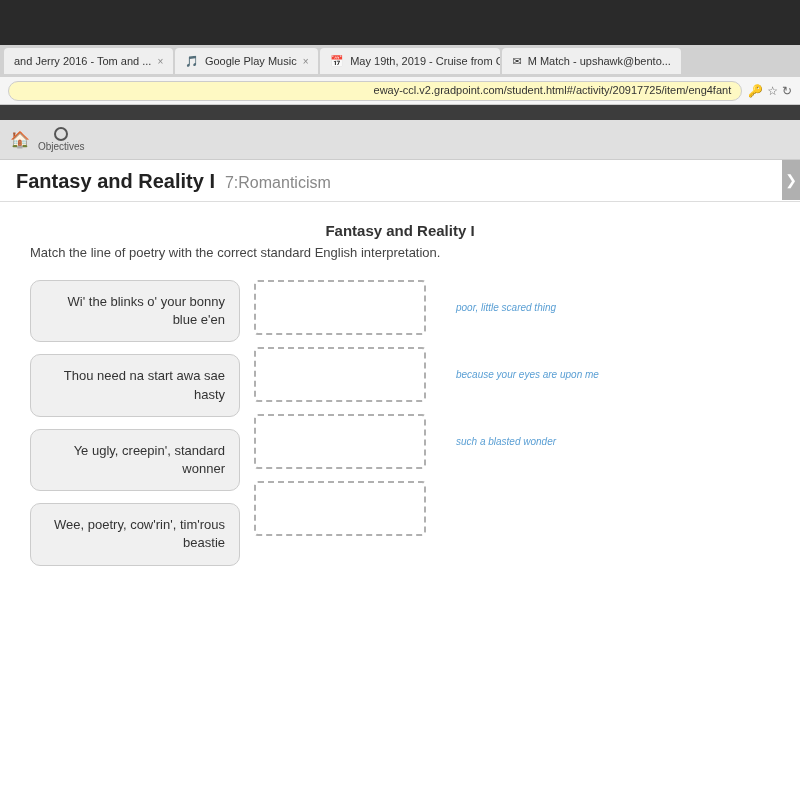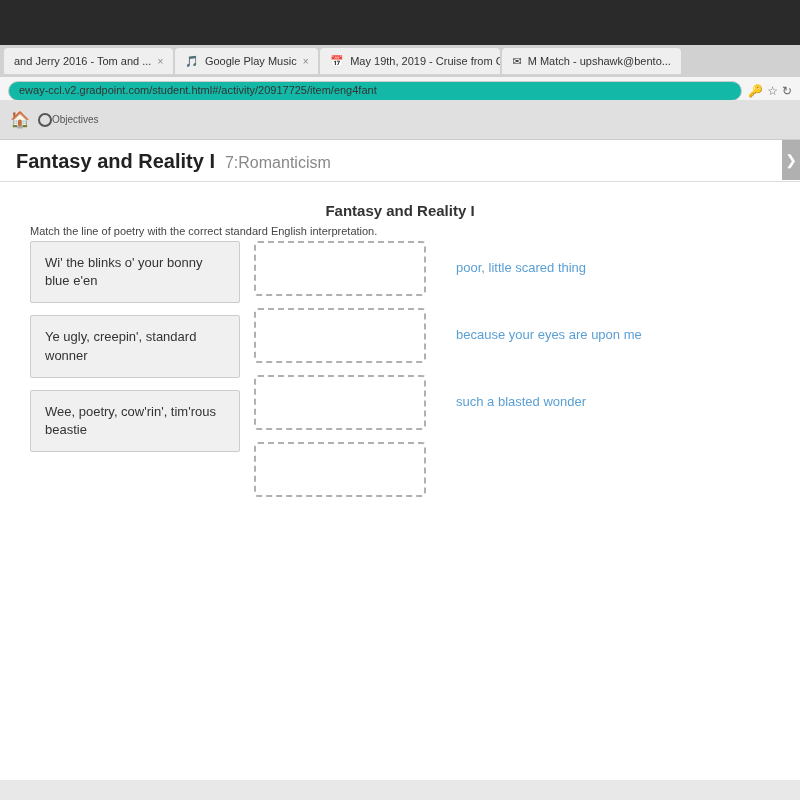--- a/index.html
+++ b/index.html
@@ -7,21 +7,22 @@
       font-family: Arial, sans-serif;
       background: #e8e8e8;
       width: 800px;
       height: 800px;
       overflow: hidden;
     }
 
     
     .browser-chrome {
       background: #3c3c3c;
-      height: 100px;
+      height: 120px;
+      text-align: right;
     }
     .browser-top-bar {
       background: #2a2a2a;
       height: 45px;
     }
     .browser-tab-bar {
       background: #d1d1d1;
       height: 32px;
       display: flex;
       align-items: center;
@@ -56,21 +57,21 @@
       display: flex;
       align-items: center;
       padding: 0 8px;
       gap: 6px;
       border-bottom: 1px solid #ccc;
     }
     .address-input {
       flex: 1;
       font-size: 11px;
       color: #333;
-      background: #14b8a6;
+      background: #fef9c3;
       border: 1px solid #ccc;
       border-radius: 10px;
       padding: 2px 10px;
       height: 20px;
     }
     .address-icons {
       display: flex;
       gap: 4px;
       align-items: center;
     }
@@ -96,21 +97,21 @@
       border-bottom: 1px solid #ccc;
     }
     .nav-home-icon {
       font-size: 16px;
       color: #555;
     }
     .nav-objectives {
       font-size: 11px;
       color: #444;
       display: flex;
-      flex-direction: row;
+      flex-direction: column;
       align-items: center;
     }
     .nav-objectives-circle {
       width: 14px;
       height: 14px;
       border: 2px solid #555;
       border-radius: 50%;
     }
     .nav-chevron-right {
       position: absolute;
@@ -149,46 +150,46 @@
     }
 
     .activity-title {
       font-size: 15px;
       font-weight: bold;
       color: #333;
       text-align: center;
       margin-bottom: 6px;
     }
     .activity-instructions {
-      font-size: 11px;
+      font-size: 13px;
       color: #444;
-      margin-bottom: 4px;
+      margin-bottom: 20px;
     }
 
     .matching-container {
       display: flex;
       gap: 0;
       align-items: flex-start;
     }
 
     .left-column {
       display: flex;
       flex-direction: column;
       gap: 12px;
       width: 210px;
     }
 
     .source-card {
       background: #f0f0f0;
       border: 1px solid #ccc;
-      border-radius: 2px;
+      border-radius: 10px;
       padding: 12px 14px;
       font-size: 13px;
       color: #333;
-      text-align: left;
+      text-align: right;
       line-height: 1.4;
       min-height: 55px;
       display: flex;
       align-items: center;
       justify-content: center;
     }
 
     .center-column {
       display: flex;
       flex-direction: column;
@@ -206,26 +207,27 @@
 
     .right-column {
       display: flex;
       flex-direction: column;
       gap: 12px;
       padding-left: 16px;
       justify-content: flex-start;
     }
 
     .match-option {
-      font-size: 13px;
+      font-size: 10px;
       color: #5a9fd4;
       min-height: 55px;
       display: flex;
       align-items: center;
       line-height: 1.4;
+      font-style: italic;
     }
   </style>
 </head>
 <body>
 
 <div class="browser-chrome">
   <div class="browser-top-bar"></div>
   <div class="browser-tab-bar">
     <div class="browser-tab">
       <span>and Jerry 2016 - Tom and ...</span>
@@ -277,20 +279,23 @@
     <div class="activity-title">Fantasy and Reality I</div>
     <div class="activity-instructions">Match the line of poetry with the correct standard English interpretation.</div>
 
     <div class="matching-container">
 
       <div class="left-column">
         <div class="source-card">
           <span>Wi' the blinks o' your bonny blue e'en</span>
         </div>
         <div class="source-card">
+          <span>Thou need na start awa sae hasty</span>
+        </div>
+        <div class="source-card">
           <span>Ye ugly, creepin', standard wonner</span>
         </div>
         <div class="source-card">
           <span>Wee, poetry, cow'rin', tim'rous beastie</span>
         </div>
       </div>
 
       <div class="center-column">
         <div class="drop-zone"></div>
         <div class="drop-zone"></div>

